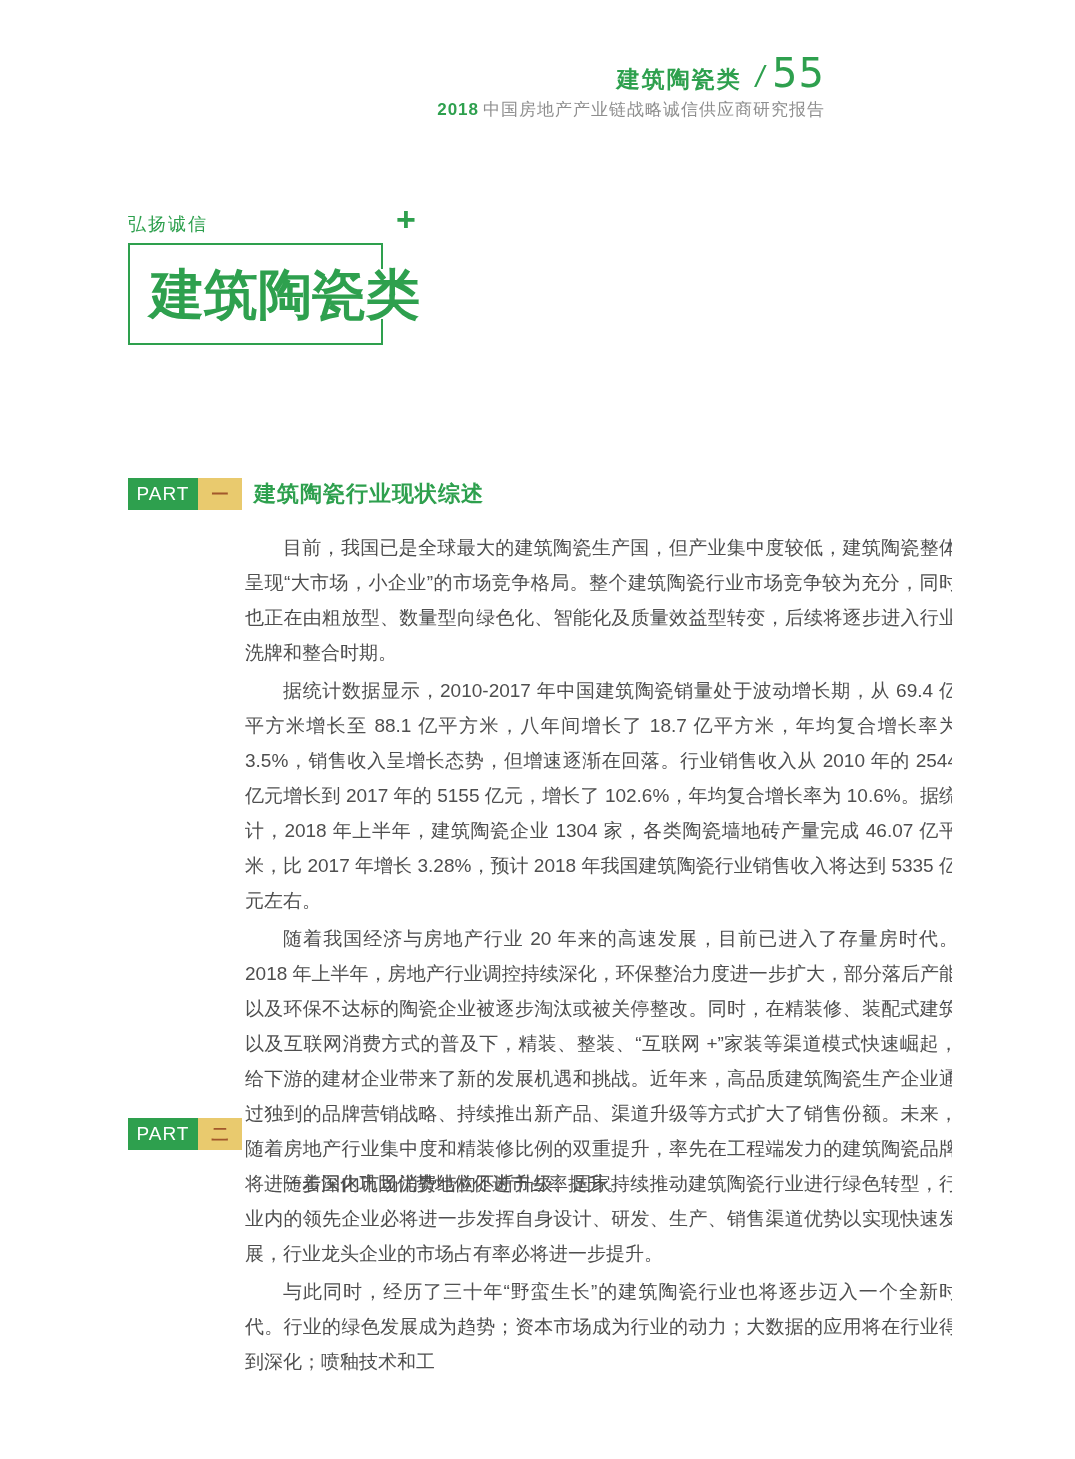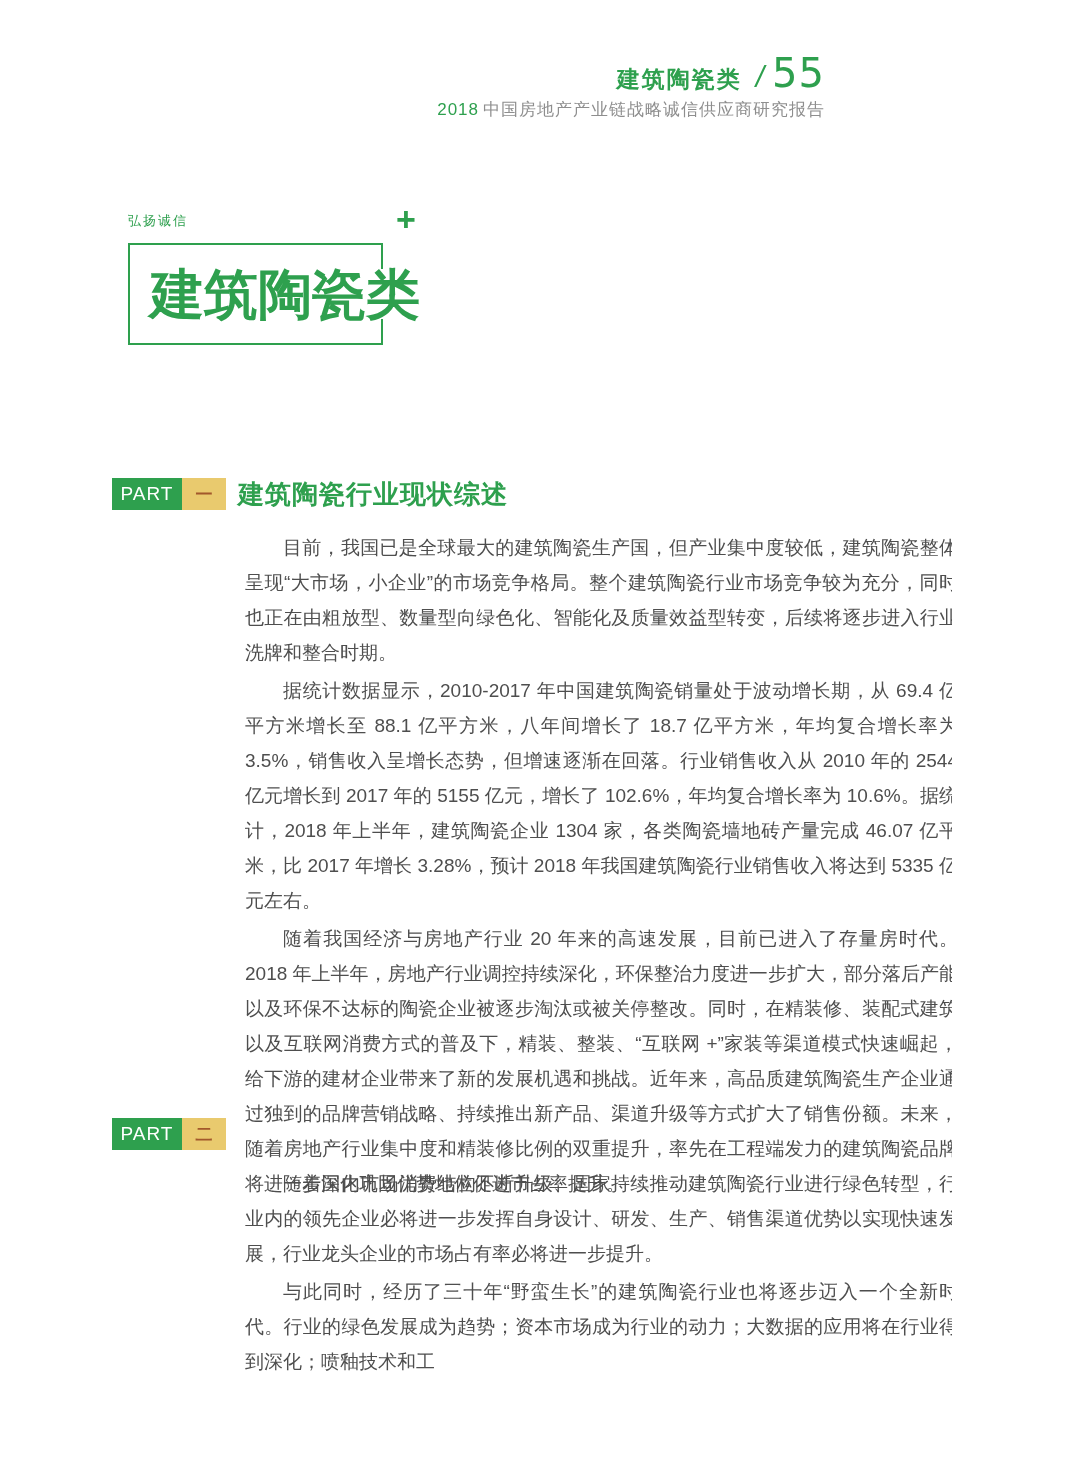--- a/index.html
+++ b/index.html
@@ -12,39 +12,39 @@
     position:absolute; left:980px; top:0; width:2px; height:126px;
     background:repeating-linear-gradient(to bottom,#9e9e9e 0,#9e9e9e 6px,transparent 6px,transparent 11px);
   }
   
   .header {position:absolute; top:50px; right:127px; text-align:right;}
   .header-row {display:flex; justify-content:flex-end; align-items:baseline;}
   .h-cat {color:#2EA04E; font-size:23px; font-weight:700; letter-spacing:2px;}
   .h-slash {color:#2EA04E; font-size:30px; font-style:italic; font-weight:400; margin:0 8px 0 14px;}
   .h-num {color:#2EA04E; font-size:40px; font-weight:400; font-family:"DejaVu Sans",sans-serif; letter-spacing:1px;}
   .h-sub {margin-top:2px; font-size:17px; color:#8E8E8E; letter-spacing:1px;}
-  .h-sub .year {color:#2EA04E; margin-right:4px;}
+  .h-sub .year {color:#2EA04E; margin-right:4px;font-weight:bold;}
   
   .hero {position:absolute; left:128px; top:212px; width:430px;}
-  .hero-top {color:#2EA04E; font-size:13px; letter-spacing:2px;}
+  .hero-top {color:#2EA04E; font-size:18px; letter-spacing:2px;}
   .hero-plus {position:absolute; left:268px; top:-10px; color:#2EA04E; font-size:34px; font-weight:700; line-height:1;}
   .hero-box {position:absolute; left:0; top:31px; width:251px; height:98px;
     border:2px solid #2EA04E; border-right:none; display:flex; align-items:center;}
   .hero-box .seg {position:absolute; width:2px; height:26px; background:#2EA04E; right:-2px;}
   .seg-top {top:-2px;}
   .seg-bottom {bottom:-2px;}
   .hero-title {margin-left:20px; color:#2EA04E; font-size:54px; font-weight:700; white-space:nowrap; line-height:1;}
   .hero-bottom {position:absolute; left:0; top:145px; width:262px; text-align:right; color:#2EA04E; font-size:19px; letter-spacing:2px;}
   
-  .section-head {position:absolute; left:112px; display:flex; align-items:center; height:32px;}
+  .section-head {position:absolute; left:128px; display:flex; align-items:center; height:32px;}
   .s1 {top:478px;}
   .s2 {top:1118px;}
   .badge-part {width:70px; height:32px; background:#2EA04E; color:#ffffff; display:flex; align-items:center; justify-content:center; font-size:19px; letter-spacing:1px;}
   .badge-num {width:44px; height:32px; background:#E9CA6E; color:#A2582B; display:flex; align-items:center; justify-content:center; font-size:17px; font-weight:700;}
-  .section-heading {margin-left:12px; color:#2EA04E; font-size:26px; font-weight:700; letter-spacing:1px;}
+  .section-heading {margin-left:12px; color:#2EA04E; font-size:22px; font-weight:700; letter-spacing:1px;}
   
   .text-block {position:absolute; left:245px; width:713px; color:#4E4E4E; font-size:19px; line-height:35px; text-align:justify;}
   .t1 {top:530px;}
   .t2 {top:1166px;}
   .text-block p {margin:0 0 3px 0; text-indent:38px;}
 </style>
 </head>
 <body>
 
 <div class="page">

